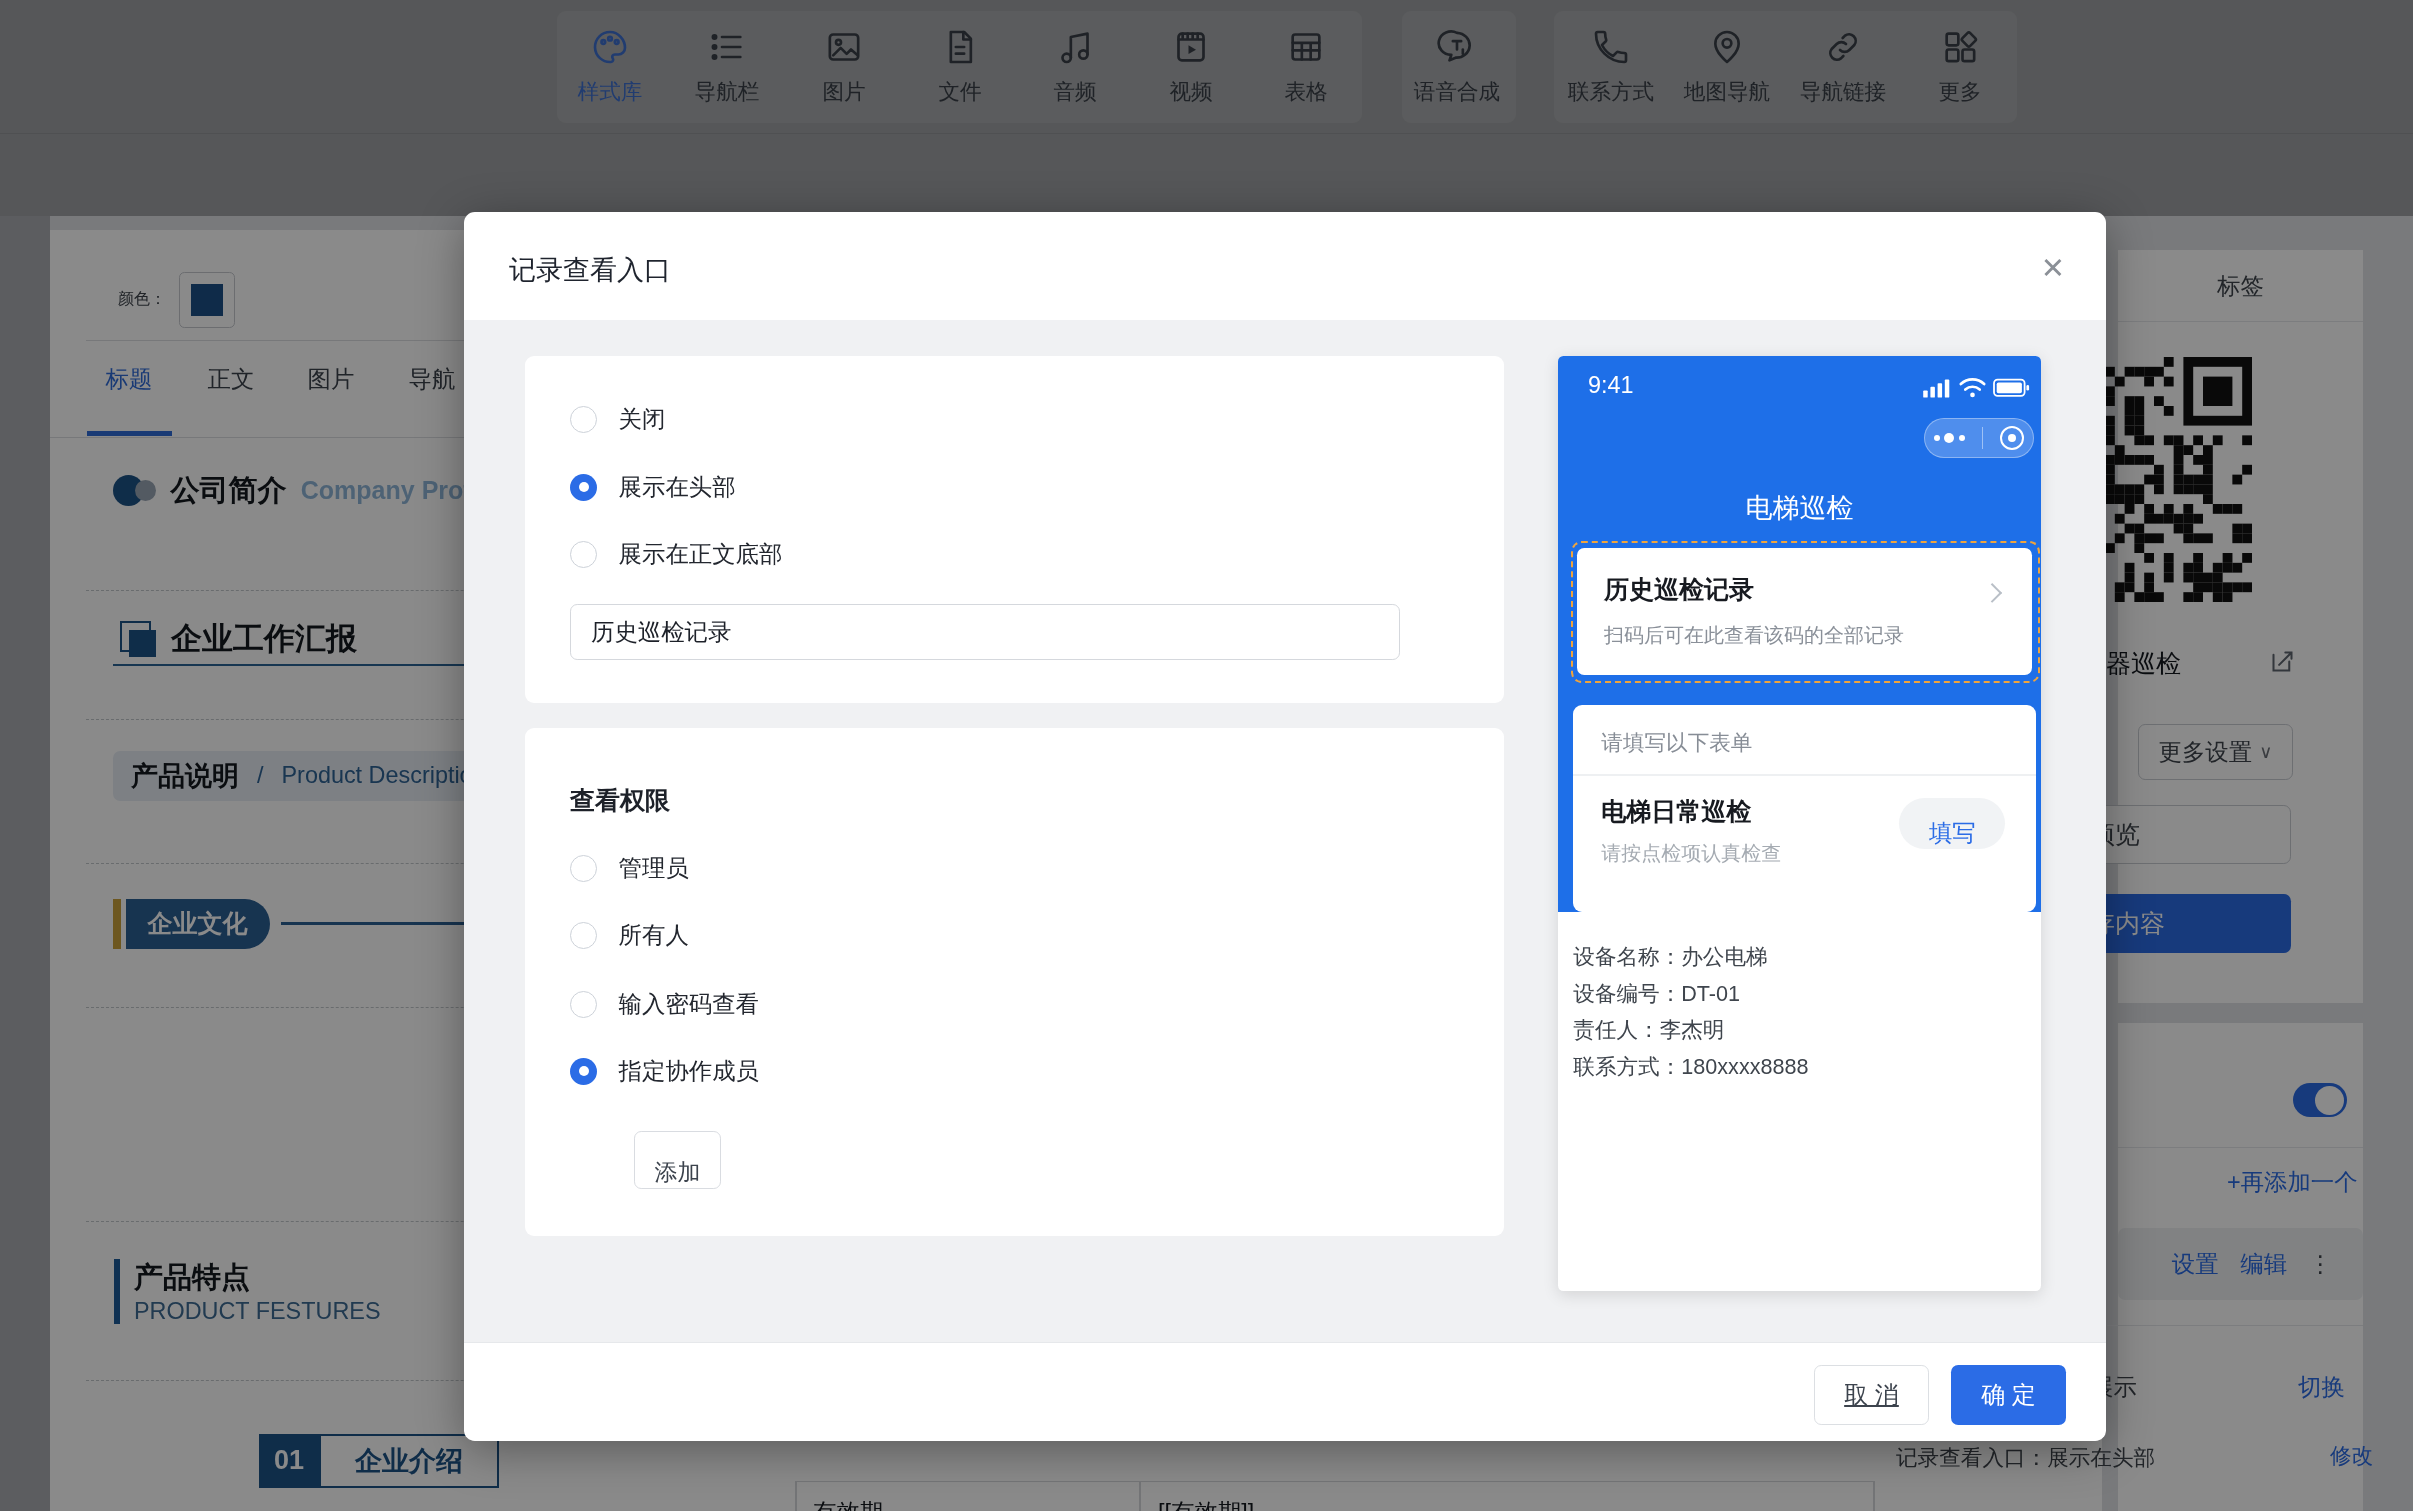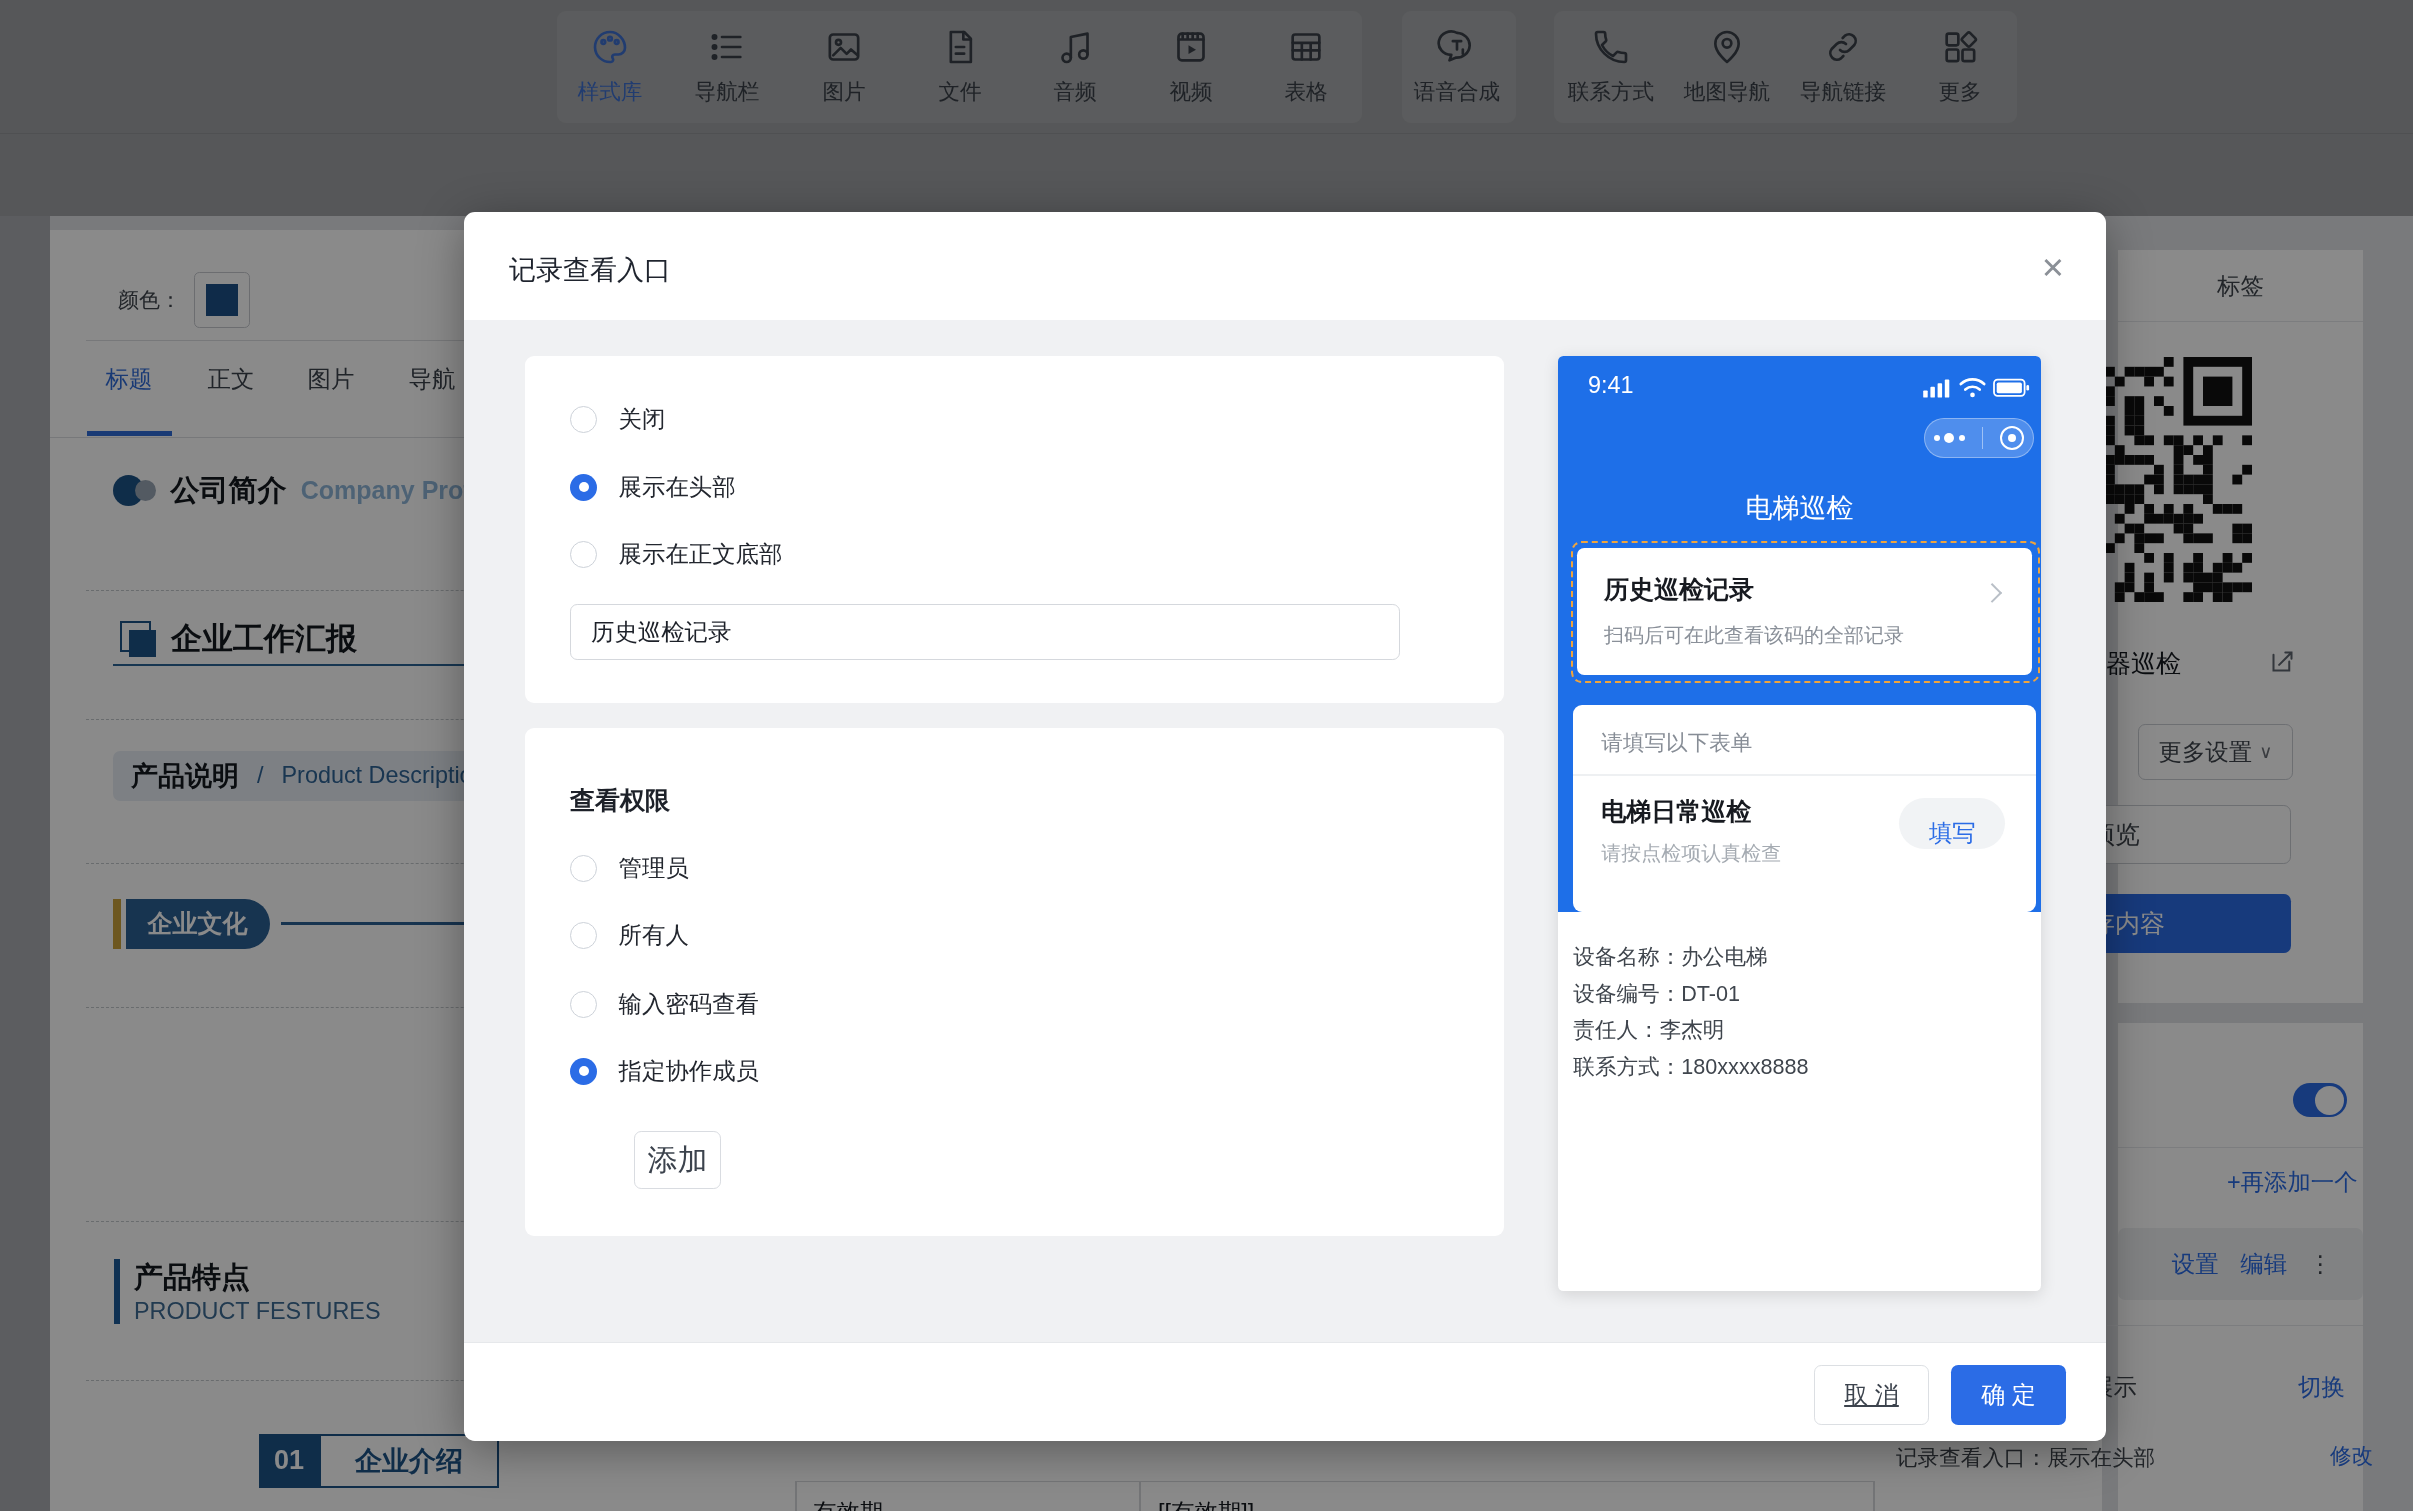--- a/index.html
+++ b/index.html
@@ -271,21 +271,21 @@
             </svg></span>
       </div>
     </div>
 
     <div class="ab content">
       <div class="ab lstrip"></div>
 
       <div class="ab canvas">
 
         <div class="ab flex" style="left:68px;top:43px;height:54px;gap:12.6px;">
-          <span style="font-size:21px;color:#3f454d;">颜色：</span>
+          <span style="font-size:16px;color:#3f454d;">颜色：</span>
           <span style="width:54px;height:54px;border:1.8px solid #c7cad0;border-radius:5.4px;display:flex;align-items:center;justify-content:center;background:#fff;">
             <span style="width:32px;height:32px;background:#1c5187;display:block;"></span>
           </span>
         </div>
         <div class="ab" style="left:36px;top:110px;width:2016px;height:0.9px;background:#dcdee1;"></div>
 
         <div class="ab" style="left:53px;top:133px;width:52px;text-align:center;font-size:23.4px;color:#2f6bd9;"><span>标题</span></div>
         <div class="ab" style="left:155px;top:133px;width:52px;text-align:center;font-size:23.4px;color:#3c434d;"><span>正文</span></div>
         <div class="ab" style="left:255px;top:133px;width:52px;text-align:center;font-size:23.4px;color:#3c434d;"><span>图片</span></div>
         <div class="ab" style="left:356px;top:133px;width:52px;text-align:center;font-size:23.4px;color:#3c434d;"><span>导航</span></div>
@@ -633,21 +633,21 @@
         <span>所有人</span>
       </div>
       <div class="rrow ab" style="left:45px;top:260px;">
         <span class="radio"></span>
         <span>输入密码查看</span>
       </div>
       <div class="rrow ab" style="left:45px;top:327px;">
         <span class="radio checked"></span>
         <span>指定协作成员</span>
       </div>
-      <div class="ab" style="left:109px;top:403px;width:87px;height:58px;border:1.8px solid #d9dce1;border-radius:7.2px;display:flex;align-items:center;justify-content:center;font-size:30px;color:#3c434d;cursor:pointer;background:#fff;">
+      <div class="ab" style="left:109px;top:403px;width:87px;height:58px;border:1.8px solid #d9dce1;border-radius:7.2px;display:flex;align-items:flex-end;justify-content:center;font-size:23px;color:#3c434d;cursor:pointer;background:#fff;">
           <span>添加</span>
         </div>
     </div>
 
     <div class="ab phone">
       <div class="ab pblue"></div>
 
       <span class="ab" style="left:30px;top:16px;font-size:23.4px;font-weight:400;color:#fff;">9:41</span>
       <span class="ab" style="left:365px;top:20px;"><svg width="31" height="23.4" viewBox="0 0 34 26">
             <rect x="0" y="16" width="5" height="8" rx="1" fill="#fff"></rect>

